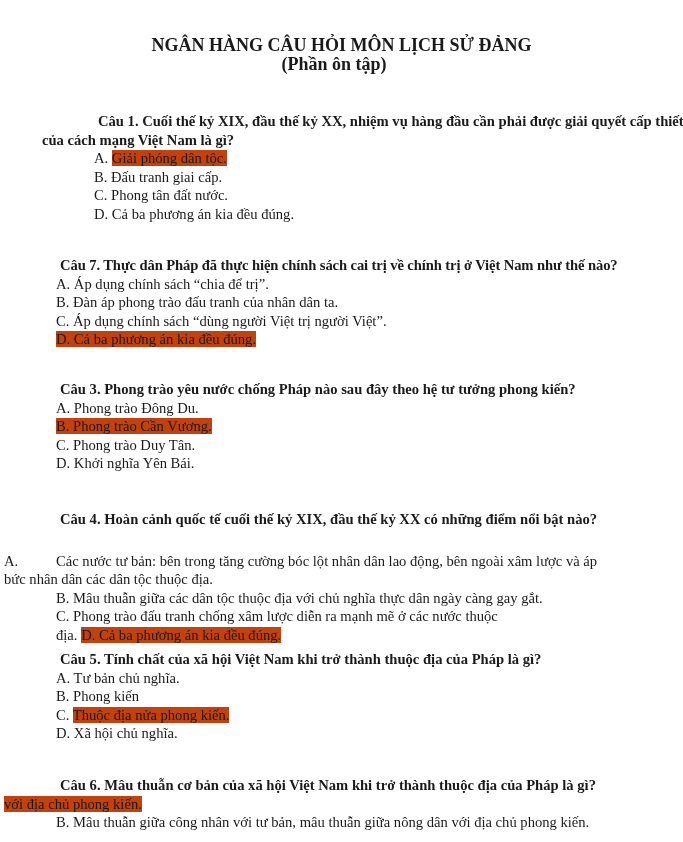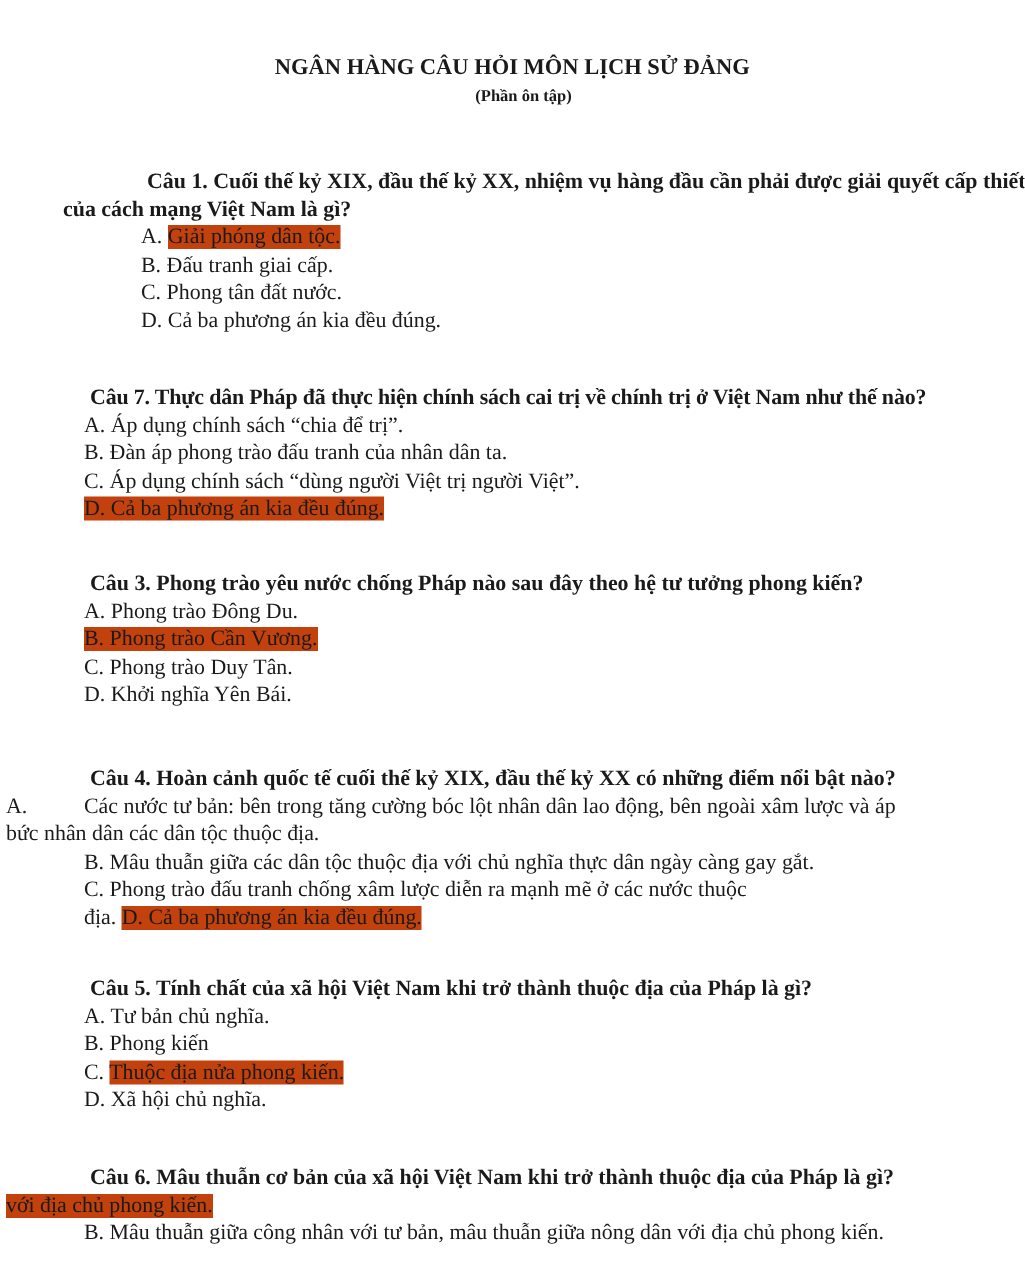--- a/index.html
+++ b/index.html
@@ -2,22 +2,22 @@
 <html><head>
   <meta charset="utf-8">
   <style>
     html, body { margin: 0; padding: 0; background: #ffffff; }
     body {
       width: 683px; height: 842px; overflow: hidden; position: relative;
       font-family: "Liberation Serif", "DejaVu Serif", serif;
       color: #1a1a1a; font-size: 14.6px; line-height: 18.5px;
     }
     .page { position: absolute; left: 0; top: 0; width: 683px; height: 842px; }
-    .title { position: absolute; left: 0; width: 683px; text-align: center; font-weight: bold; font-size: 15px; }
-    .subtitle { position: absolute; left: 16px; width: 666px; text-align: center; font-weight: bold; font-size: 11px; }
+    .title { position: absolute; left: 0; width: 683px; text-align: center; font-weight: bold; font-size: 18px; }
+    .subtitle { position: absolute; left: 1px; width: 666px; text-align: center; font-weight: bold; font-size: 18px; }
     .q { position: absolute; left: 0; width: 683px; }
     .qtext { font-weight: bold; text-indent: 56px; margin: 0; padding-right: 14px; padding-left: 4px; }
     .opt { margin: 0; padding-left: 56px; white-space: nowrap; }
     .hl { background: #c2410c; }
     .opt-wrap { margin: 0; padding-left: 4px; padding-right: 14px; }
     .lead { display: inline-block; width: 52px; }
   </style>
 </head>
 <body>
 
@@ -45,21 +45,21 @@
   <div class="q" style="top:380px;">
     <p class="qtext" style="white-space:nowrap;">Câu 3. Phong trào yêu nước chống Pháp nào sau đây theo hệ tư tưởng phong kiến?</p>
     <p class="opt"><span>A.</span> <span>Phong trào Đông Du.</span></p>
     <p class="opt"><span class="hl"><span>B.</span> <span>Phong trào Cần Vương.</span></span></p>
     <p class="opt"><span>C.</span> <span>Phong trào Duy Tân.</span></p>
     <p class="opt"><span>D.</span> <span>Khởi nghĩa Yên Bái.</span></p>
   </div>
 
   <div class="q" style="top:510px;">
     <p class="qtext" style="white-space:nowrap;">Câu 4. Hoàn cảnh quốc tế cuối thế kỷ XIX, đầu thế kỷ XX có những điểm nổi bật nào?</p>
-    <p class="opt-wrap" style="white-space:nowrap;"><span class="lead">A.</span><span>Các nước tư bản: bên trong tăng cường bóc lột nhân dân lao động, bên ngoài xâm lược và áp</span></p>
+    <p class="opt-wrap" style="white-space:nowrap;margin-top:23px;"><span class="lead">A.</span><span>Các nước tư bản: bên trong tăng cường bóc lột nhân dân lao động, bên ngoài xâm lược và áp</span></p>
     <p class="opt-wrap"><span>bức nhân dân các dân tộc thuộc địa.</span></p>
     <p class="opt"><span>B.</span> <span>Mâu thuẫn giữa các dân tộc thuộc địa với chủ nghĩa thực dân ngày càng gay gắt.</span></p>
     <p class="opt"><span>C.</span> <span>Phong trào đấu tranh chống xâm lược diễn ra mạnh mẽ ở các nước thuộc</span></p>
     <p class="opt"><span>địa.</span> <span class="hl"><span>D.</span> <span>Cả ba phương án kia đều đúng.</span></span></p>
   </div>
 
   <div class="q" style="top:650px;">
     <p class="qtext" style="white-space:nowrap;">Câu 5. Tính chất của xã hội Việt Nam khi trở thành thuộc địa của Pháp là gì?</p>
     <p class="opt"><span>A.</span> <span>Tư bản chủ nghĩa.</span></p>
     <p class="opt"><span>B.</span> <span>Phong kiến</span></p>

